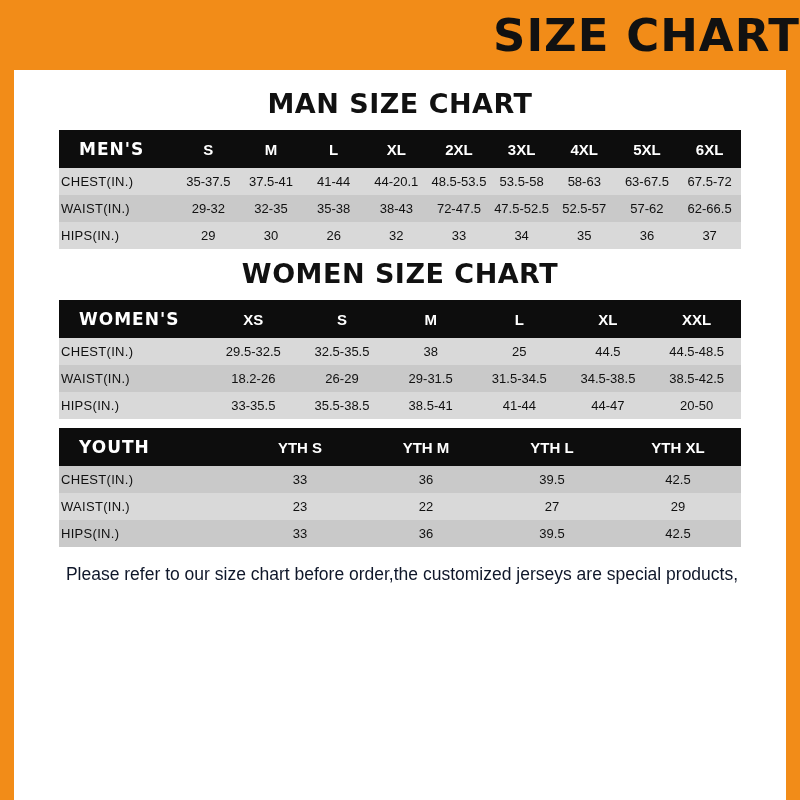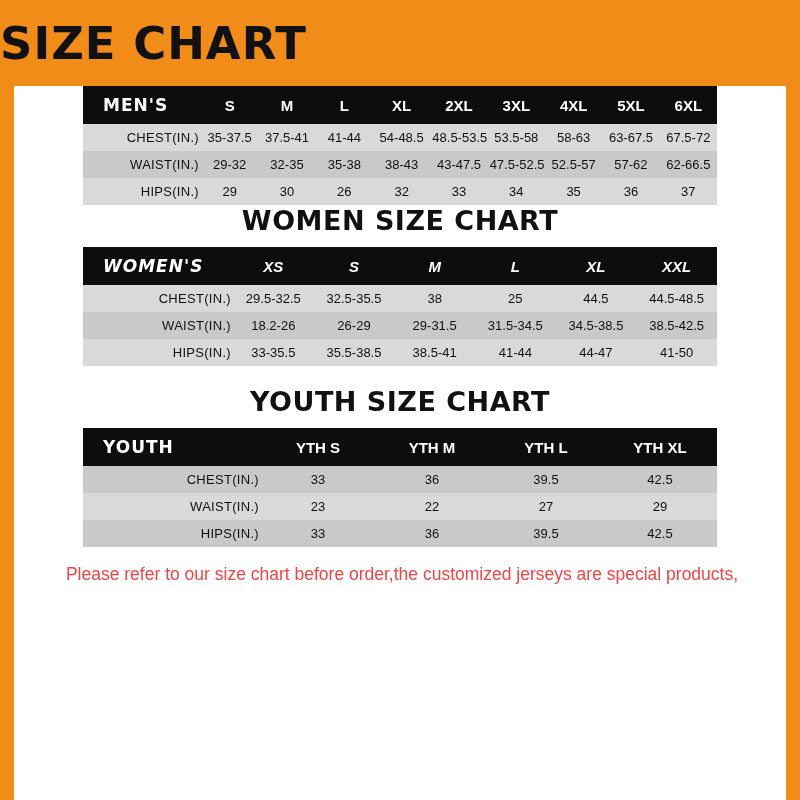--- a/index.html
+++ b/index.html
@@ -17,24 +17,24 @@
     position: relative;
     width: 800px;
     height: 800px;
     background: #ffffff;
     box-sizing: border-box;
     border-left: 14px solid #f28c18;
     border-right: 14px solid #f28c18;
   }
   .header-band {
     background: #f28c18;
-    height: 86px;
+    height: 70px;
     display: flex;
     align-items: center;
-    justify-content: flex-start;
+    justify-content: flex-end;
     margin: 0 -14px;
   }
   .header-title {
     font-family: "DejaVu Sans", sans-serif;
     font-weight: 700;
     font-size: 45px;
     letter-spacing: 1px;
     color: #111111;
   }
   .content {
@@ -46,22 +46,22 @@
     font-weight: 700;
     font-size: 27px;
     color: #111111;
     letter-spacing: 0.5px;
   }
   .t-man { margin-top: 18px; margin-bottom: 11px; }
   .t-women { margin-top: 0; margin-bottom: 11px; text-align: center; }
   .t-youth { margin-top: 20px; margin-bottom: 11px; }
 
   table.size-table {
-    width: 634px;
-    margin: 0 auto;
+    width: 682px;
+    margin: 9px auto;
     border-collapse: collapse;
     table-layout: fixed;
   }
   table.size-table th,
   table.size-table td {
     text-align: center;
     font-family: "Liberation Sans", sans-serif;
     color: #111111;
     white-space: nowrap;
   }
@@ -84,61 +84,62 @@
   }
   
   table.size-table tbody tr.shade-a { background: #d9d9d9; }
   table.size-table tbody tr.shade-b { background: #c9c9c9; }
   table.size-table tbody td {
     font-size: 13px;
     padding: 6px 2px;
   }
   table.size-table tbody td.rowlabel {
     font-size: 13px;
-    text-align: right;
+    text-align: left;
     letter-spacing: 0.3px;
   }
 
   
   .men-table col.c0 { width: 118px; }
   .women-table col.c0 { width: 150px; }
   .youth-table col.c0 { width: 178px; }
 
-  .women-table thead th { font-size: 16px; font-style: italic; }
+  .women-table thead th { font-size: 16px; }
   .women-table tbody td { font-size: 14px; padding: 9px 2px; }
   .women-table tbody td.rowlabel { font-size: 14px; }
   .women-table thead th.rowlabel { font-size: 18px; }
 
   .youth-table thead th { font-size: 16px; }
   .youth-table tbody td { font-size: 14px; padding: 11px 2px; }
   .youth-table tbody td.rowlabel { font-size: 14px; }
   .youth-table thead th.rowlabel { font-size: 18px; }
 
   .notice {
     margin: 16px auto 16px;
     width: 748px;
     text-align: center;
-    color: #ef4444;
+    color: #0f172a;
     font-size: 17.5px;
     line-height: 1.35;
     font-family: "Liberation Sans", sans-serif;
   }
   .notice div { white-space: nowrap; }
 </style>
 </head>
 <body>
 
 <div class="page">
 
   <div class="header-band">
     <div class="header-title">SIZE CHART</div>
   </div>
 
   <div class="content">
 
+    <div class="section-title t-man">MAN SIZE CHART</div>
     <table class="size-table men-table">
       <colgroup>
         <col class="c0">
           <col>
           <col>
           <col>
           <col>
           <col>
           <col>
           <col>
@@ -158,34 +159,34 @@
           <th>5XL</th>
           <th>6XL</th>
         </tr>
       </thead>
       <tbody>
         <tr class="shade-a">
           <td class="rowlabel">CHEST(IN.)</td>
           <td>35-37.5</td>
           <td>37.5-41</td>
           <td>41-44</td>
-          <td>54-48.5</td>
+          <td>44-20.1</td>
           <td>48.5-53.5</td>
           <td>53.5-58</td>
           <td>58-63</td>
           <td>63-67.5</td>
           <td>67.5-72</td>
         </tr>
         <tr class="shade-b">
           <td class="rowlabel">WAIST(IN.)</td>
           <td>29-32</td>
           <td>32-35</td>
           <td>35-38</td>
           <td>38-43</td>
-          <td>43-47.5</td>
+          <td>72-47.5</td>
           <td>47.5-52.5</td>
           <td>52.5-57</td>
           <td>57-62</td>
           <td>62-66.5</td>
         </tr>
         <tr class="shade-a">
           <td class="rowlabel">HIPS(IN.)</td>
           <td>29</td>
           <td>30</td>
           <td>26</td>
@@ -240,26 +241,25 @@
           <td>34.5-38.5</td>
           <td>38.5-42.5</td>
         </tr>
         <tr class="shade-a">
           <td class="rowlabel">HIPS(IN.)</td>
           <td>33-35.5</td>
           <td>35.5-38.5</td>
           <td>38.5-41</td>
           <td>41-44</td>
           <td>44-47</td>
-          <td>41-50</td>
+          <td>20-50</td>
         </tr>
       </tbody>
     </table>
 
-    <div class="section-title t-youth">YOUTH SIZE CHART</div>
     <table class="size-table youth-table">
       <colgroup>
         <col class="c0">
           <col>
           <col>
           <col>
           <col>
       </colgroup>
       <thead>
         <tr>

